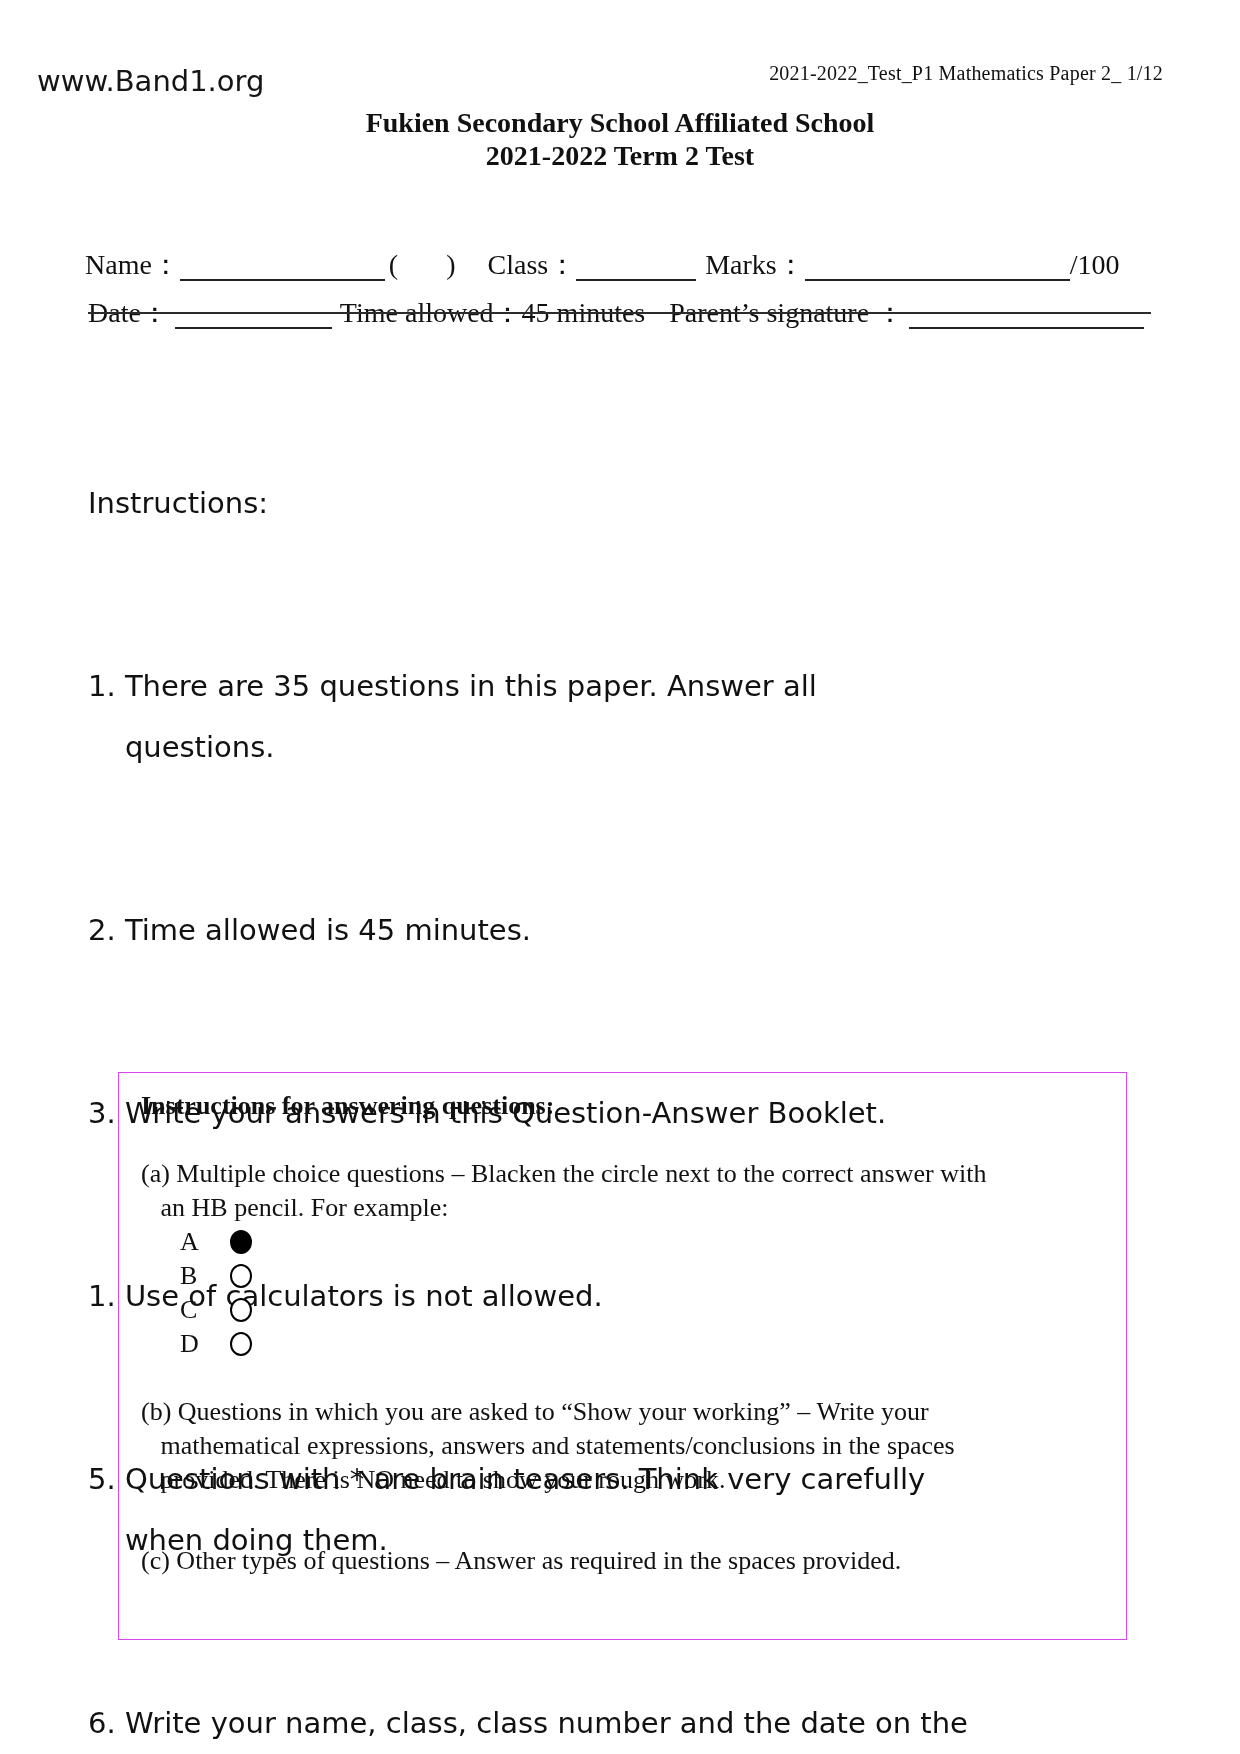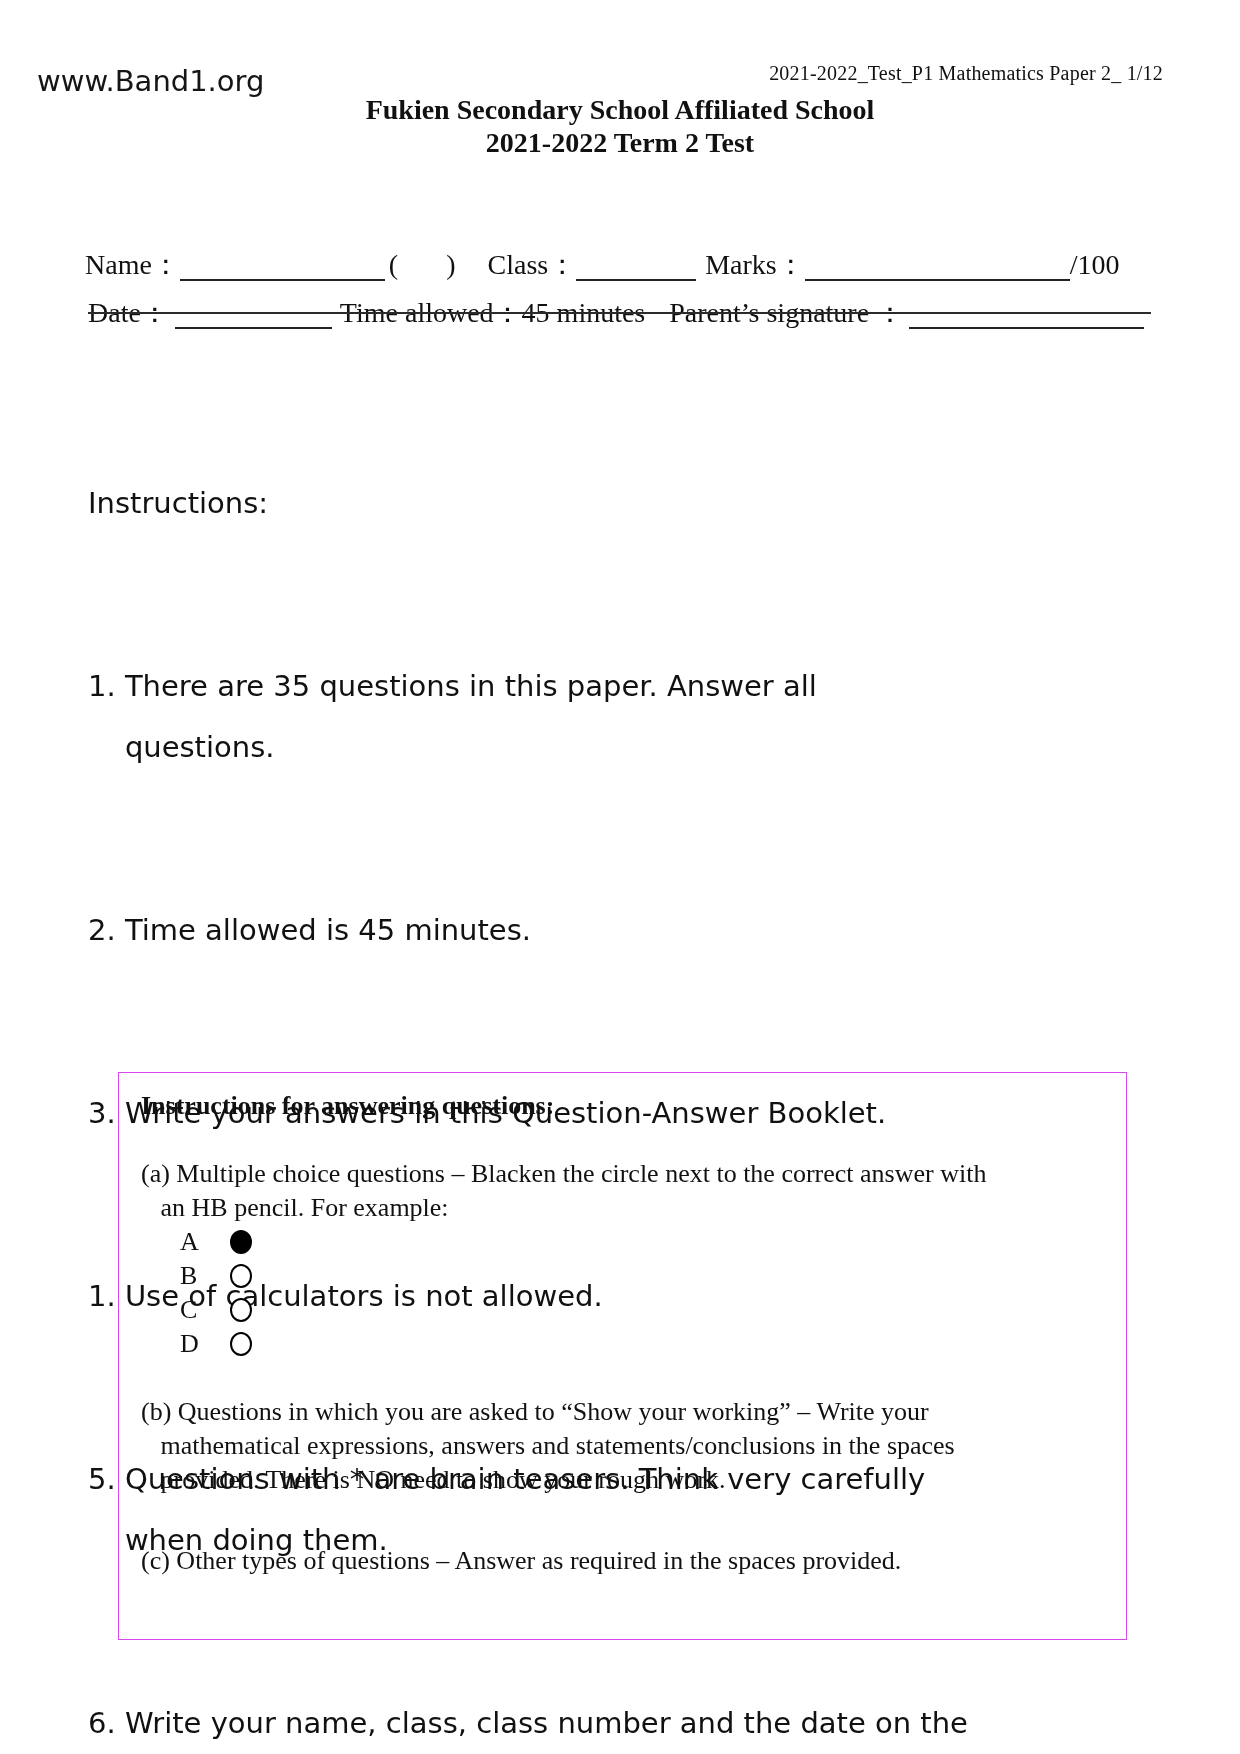--- a/index.html
+++ b/index.html
@@ -13,21 +13,21 @@
   .watermark {
     position:absolute; left:37px; top:28px;
     font-family:"DejaVu Sans", sans-serif;
     font-size:29px; color:#151515;margin-top:36px;
   }
   .docref {
     position:absolute; top:62px; right:77px;
     font-size:20px; letter-spacing:0.2px;
   }
   .title-block {
-    position:absolute; top:93px; left:0; width:1240px;
+    position:absolute; top:106px; left:0; width:1240px;
     text-align:center; font-weight:bold; font-size:28px; line-height:33px;
   }
   .info-row { position:absolute; white-space:nowrap; font-size:28px;margin-top:48px; }
   .row1 { left:85px; top:198px; }
   .row2 { left:88px; top:246px; }
   .blank {
     display:inline-block; height:2px;
     border-bottom:2px solid #222222;
     vertical-align:-7px;
   }

